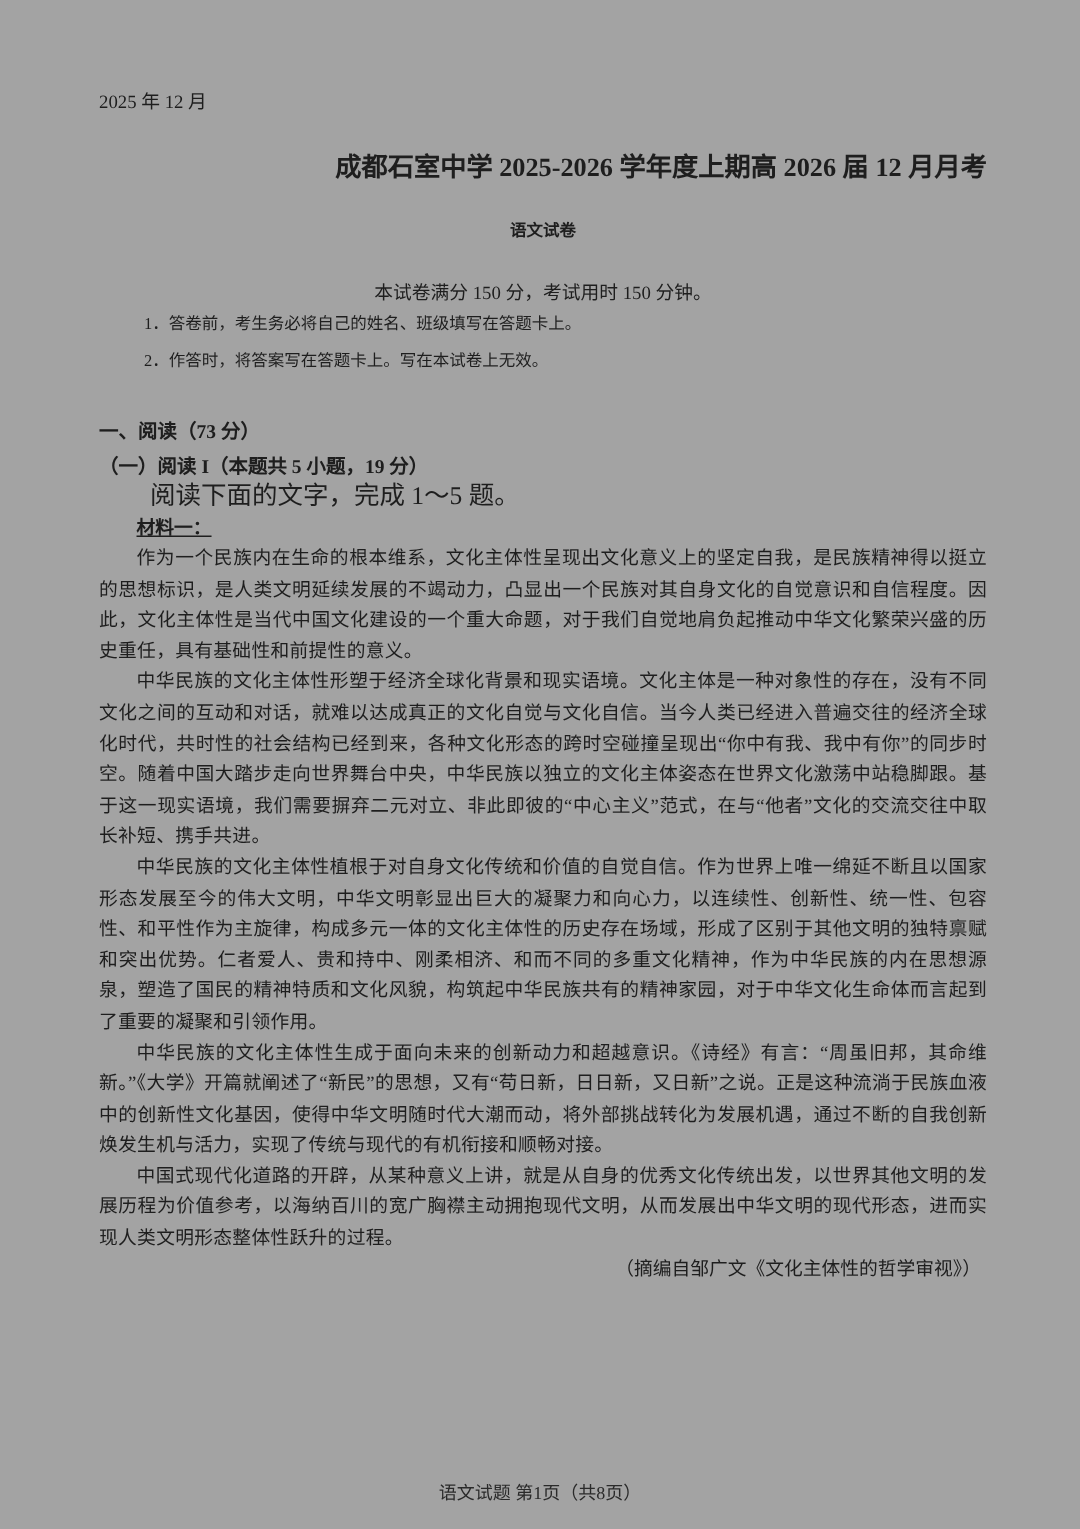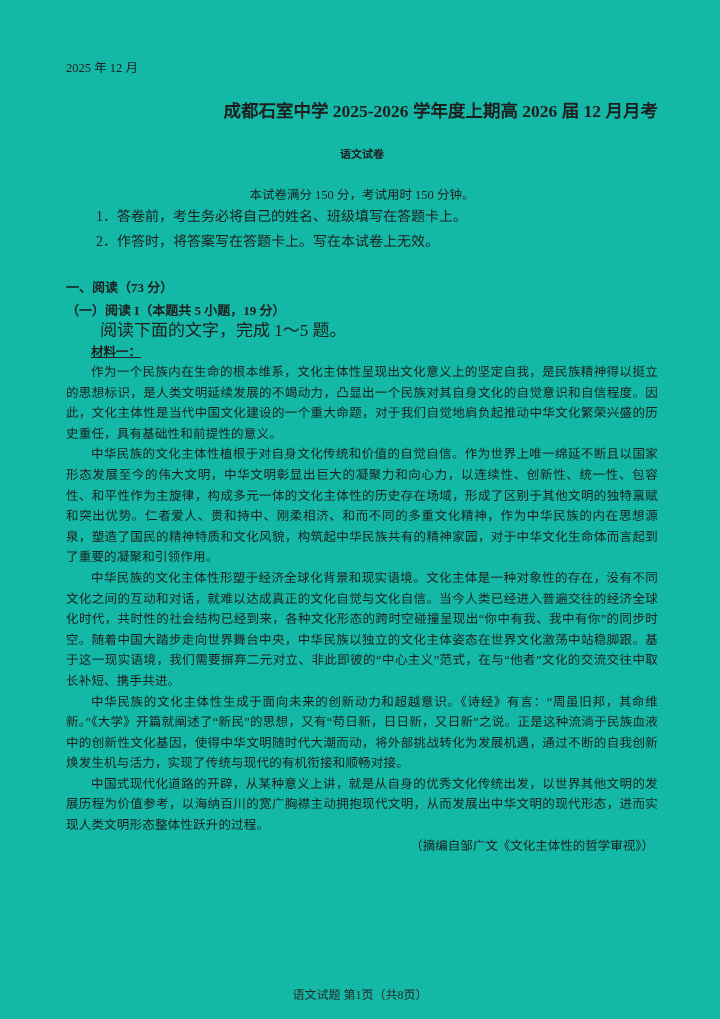--- a/index.html
+++ b/index.html
@@ -5,21 +5,21 @@
   html, body {
     margin: 0;
     padding: 0;
     background: #e9e9e9;
   }
   .page {
     position: relative;
     width: 720px;
     height: 1019px;
     margin: 0 auto;
-    background: #14b8a6;
+    background: #a3a3a3;
     box-sizing: border-box;
     padding: 60px 62px 0 66px;
     font-family: "Liberation Serif", "DejaVu Serif", serif;
     color: #1e1e1e;
     overflow: hidden;
   }
   .date {
     font-size: 12.5px;
     line-height: 17px;
     text-align: left;
@@ -44,21 +44,21 @@
     text-align: center;
     line-height: 17px;
   }
   .notice-heading {
     margin-top: 26px;
     font-size: 13px;
     font-weight: bold;
     line-height: 18px;
   }
   .notice-item {
-    font-size: 14px;
+    font-size: 11px;
     line-height: 25px;
     padding-left: 30px;
   }
   .section-heading {
     margin-top: 24px;
     font-size: 13px;
     font-weight: bold;
     line-height: 20px;
   }
   .subsection-heading {
@@ -124,22 +124,22 @@
 
   <div class="section-heading">一、阅读（73 分）</div>
 
   <div class="subsection-heading">（一）阅读 I（本题共 5 小题，19 分）</div>
 
   <div class="instruction">阅读下面的文字，完成 1～5 题。</div>
 
   <div class="material-label">材料一：</div>
 
   <p class="body-para">作为一个民族内在生命的根本维系，文化主体性呈现出文化意义上的坚定自我，是民族精神得以挺立的思想标识，是人类文明延续发展的不竭动力，凸显出一个民族对其自身文化的自觉意识和自信程度。因此，文化主体性是当代中国文化建设的一个重大命题，对于我们自觉地肩负起推动中华文化繁荣兴盛的历史重任，具有基础性和前提性的意义。</p>
+  <p class="body-para">中华民族的文化主体性形塑于经济全球化背景和现实语境。文化主体是一种对象性的存在，没有不同文化之间的互动和对话，就难以达成真正的文化自觉与文化自信。当今人类已经进入普遍交往的经济全球化时代，共时性的社会结构已经到来，各种文化形态的跨时空碰撞呈现出“你中有我、我中有你”的同步时空。随着中国大踏步走向世界舞台中央，中华民族以独立的文化主体姿态在世界文化激荡中站稳脚跟。基于这一现实语境，我们需要摒弃二元对立、非此即彼的“中心主义”范式，在与“他者”文化的交流交往中取长补短、携手共进。</p>
   <p class="body-para">中华民族的文化主体性植根于对自身文化传统和价值的自觉自信。作为世界上唯一绵延不断且以国家形态发展至今的伟大文明，中华文明彰显出巨大的凝聚力和向心力，以连续性、创新性、统一性、包容性、和平性作为主旋律，构成多元一体的文化主体性的历史存在场域，形成了区别于其他文明的独特禀赋和突出优势。仁者爱人、贵和持中、刚柔相济、和而不同的多重文化精神，作为中华民族的内在思想源泉，塑造了国民的精神特质和文化风貌，构筑起中华民族共有的精神家园，对于中华文化生命体而言起到了重要的凝聚和引领作用。</p>
-  <p class="body-para">中华民族的文化主体性形塑于经济全球化背景和现实语境。文化主体是一种对象性的存在，没有不同文化之间的互动和对话，就难以达成真正的文化自觉与文化自信。当今人类已经进入普遍交往的经济全球化时代，共时性的社会结构已经到来，各种文化形态的跨时空碰撞呈现出“你中有我、我中有你”的同步时空。随着中国大踏步走向世界舞台中央，中华民族以独立的文化主体姿态在世界文化激荡中站稳脚跟。基于这一现实语境，我们需要摒弃二元对立、非此即彼的“中心主义”范式，在与“他者”文化的交流交往中取长补短、携手共进。</p>
   <p class="body-para">中华民族的文化主体性生成于面向未来的创新动力和超越意识。《诗经》有言：“周虽旧邦，其命维新。”《大学》开篇就阐述了“新民”的思想，又有“苟日新，日日新，又日新”之说。正是这种流淌于民族血液中的创新性文化基因，使得中华文明随时代大潮而动，将外部挑战转化为发展机遇，通过不断的自我创新焕发生机与活力，实现了传统与现代的有机衔接和顺畅对接。</p>
   <p class="body-para">中国式现代化道路的开辟，从某种意义上讲，就是从自身的优秀文化传统出发，以世界其他文明的发展历程为价值参考，以海纳百川的宽广胸襟主动拥抱现代文明，从而发展出中华文明的现代形态，进而实现人类文明形态整体性跃升的过程。</p>
 
   <div class="attribution">（摘编自邹广文《文化主体性的哲学审视》）</div>
 
   <div class="footer">语文试题  第1页（共8页）</div>
 
 </div>
 
 </body></html>

